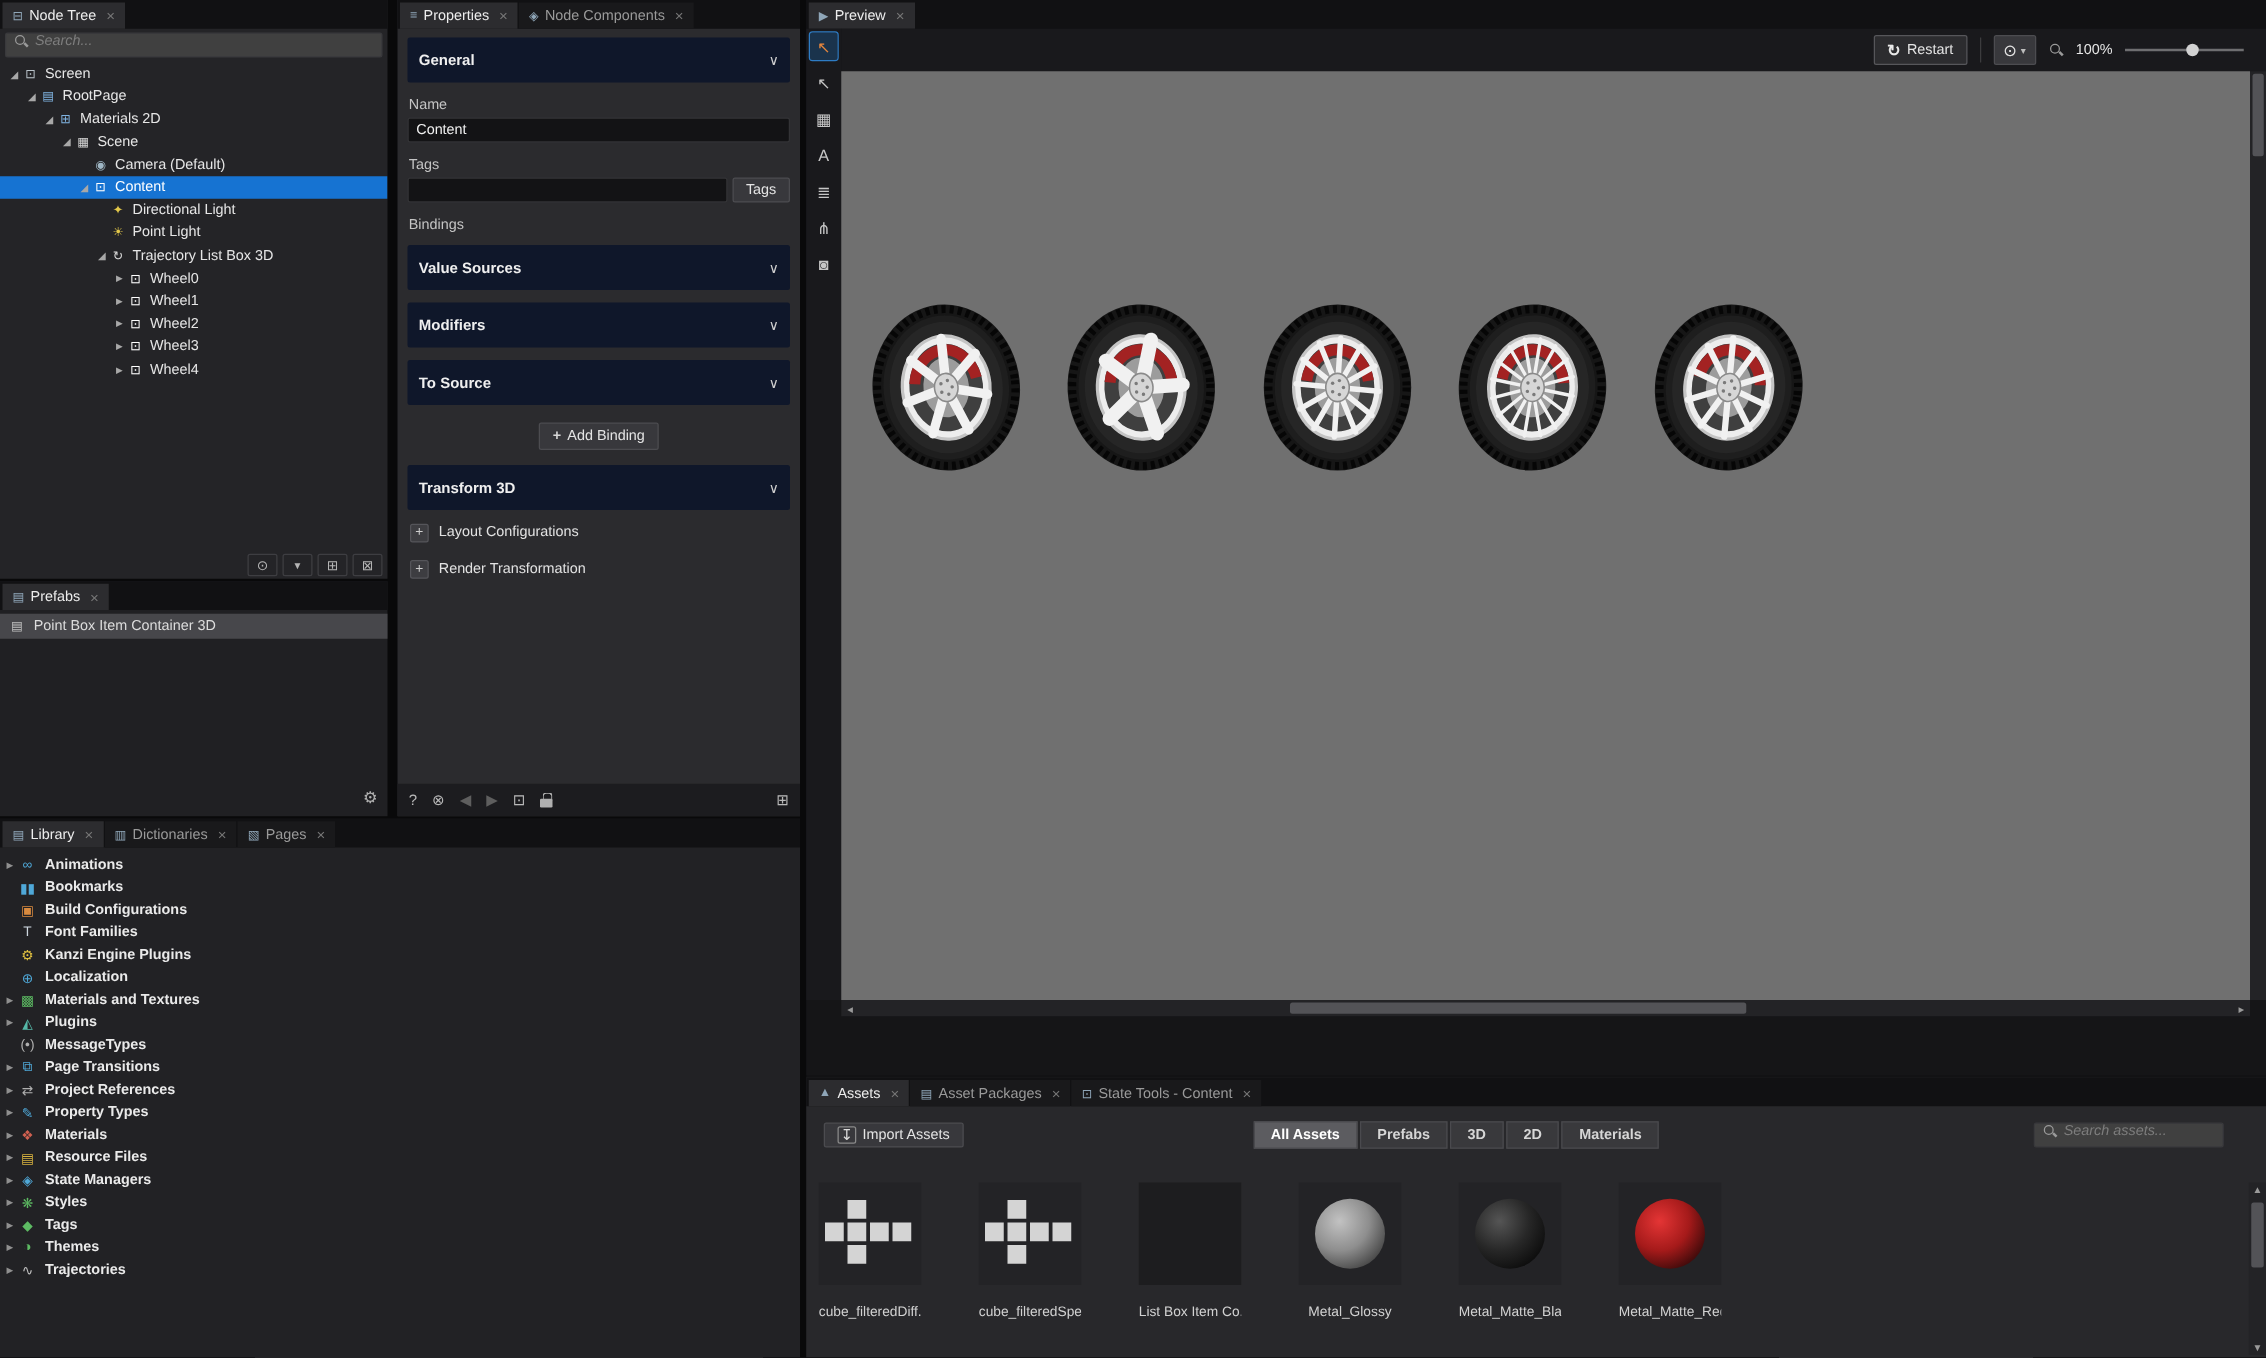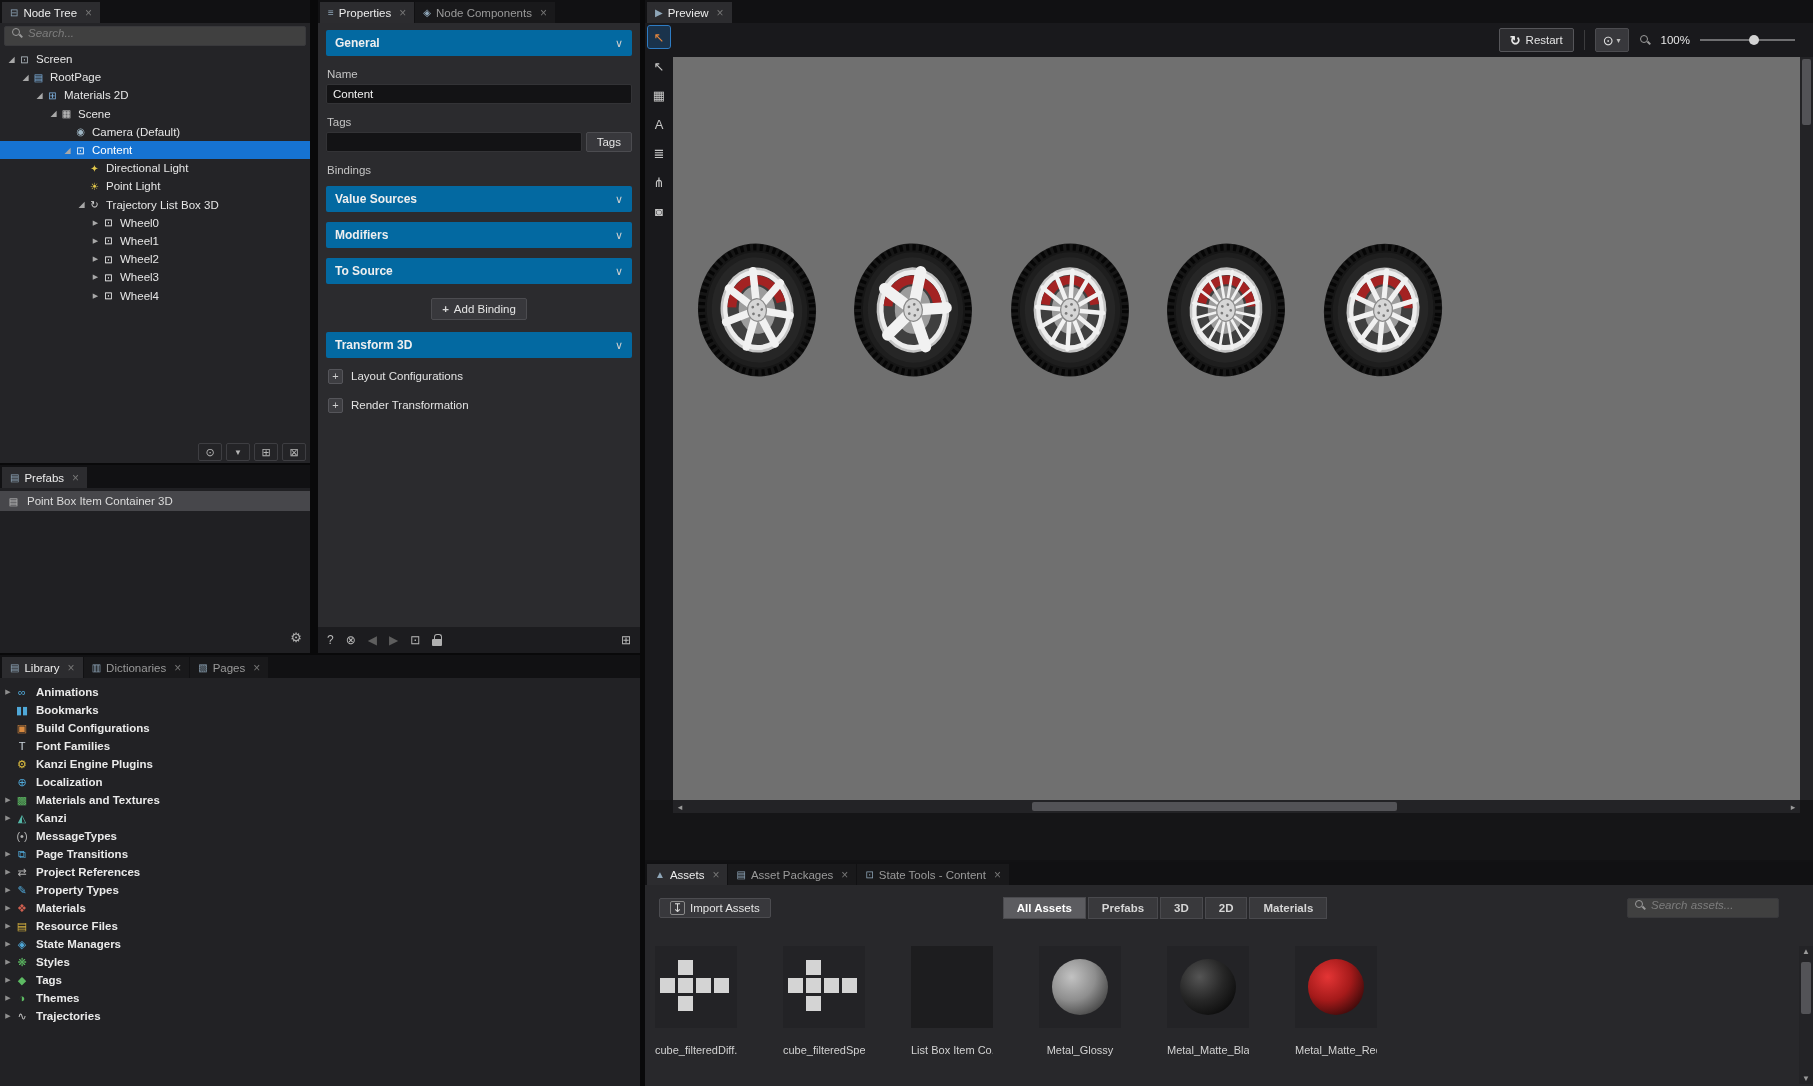--- a/index.html
+++ b/index.html
@@ -35,21 +35,21 @@
 .nt-tool{width:24px;height:18px;border:1px solid #3e3e42;border-radius:2px;display:flex;align-items:center;justify-content:center;color:#b5b5b5;font-size:11px}
 
 .prefabs{left:0;top:465px;width:310px;height:188px;background:#202023}
 .prow{height:20px;display:flex;align-items:center;gap:6px;padding:0 6px;margin-top:3px;font-size:11.5px;color:#dcdcdc}
 .prow.selected{background:#47474b}
 .prow .tico{margin:0}
 .corner-tool{position:absolute;right:8px;bottom:8px;color:#b0b0b0;font-size:13px}
 
 .props{left:318px;top:0;width:322px;height:653px;background:#2b2b2e}
 .props-body{padding:7px 8px 0 8px}
-.sec-header{height:26px;background:#0369a1;border-radius:2px;display:flex;align-items:center;justify-content:space-between;padding:0 9px;font-weight:bold;font-size:12px;color:#efefef}
+.sec-header{height:36px;background:#0f172a;border-radius:2px;display:flex;align-items:center;justify-content:space-between;padding:0 9px;font-weight:bold;font-size:12px;color:#efefef}
 .sec-header .chev{color:#cfcfcf;font-weight:normal;font-size:11px}
 .flabel{font-size:11.5px;color:#c4c4c4;margin:12px 1px 4px 1px}
 .finput{height:20px;background:#131315;border:1px solid #333336;border-radius:2px;display:flex;align-items:center;padding:0 6px}
 .finput input{width:100%;background:transparent;border:none;outline:none;color:#f0f0f0;font-family:"Liberation Sans",sans-serif;font-size:11.5px}
 .tags-row{display:flex;gap:4px}
 .tags-row .finput{flex:1}
 .btn{display:inline-flex;align-items:center;gap:5px;background:#38383c;border:1px solid #4c4c50;border-radius:2px;color:#e4e4e4;font-size:11.5px;padding:0 10px;height:20px;font-family:"Liberation Sans",sans-serif}
 .mt10{margin-top:10px}
 .add-binding-wrap{display:flex;justify-content:center;margin:14px 0 12px 0}
 .add-binding{height:22px}
@@ -351,21 +351,21 @@
         <span class="llabel">Localization</span>
       </div>
       <div class="lrow">
         <span class="larr">▶</span>
         <span class="lico" style="color: rgb(93, 187, 99);">▩</span>
         <span class="llabel">Materials and Textures</span>
       </div>
       <div class="lrow">
         <span class="larr">▶</span>
         <span class="lico" style="color: rgb(85, 184, 168);">◭</span>
-        <span class="llabel">Kanzi</span>
+        <span class="llabel">Plugins</span>
       </div>
       <div class="lrow">
         <span class="larr"></span>
         <span class="lico" style="color: rgb(176, 176, 176);">(•)</span>
         <span class="llabel">MessageTypes</span>
       </div>
       <div class="lrow">
         <span class="larr">▶</span>
         <span class="lico" style="color: rgb(79, 168, 216);">⧉</span>
         <span class="llabel">Page Transitions</span>

